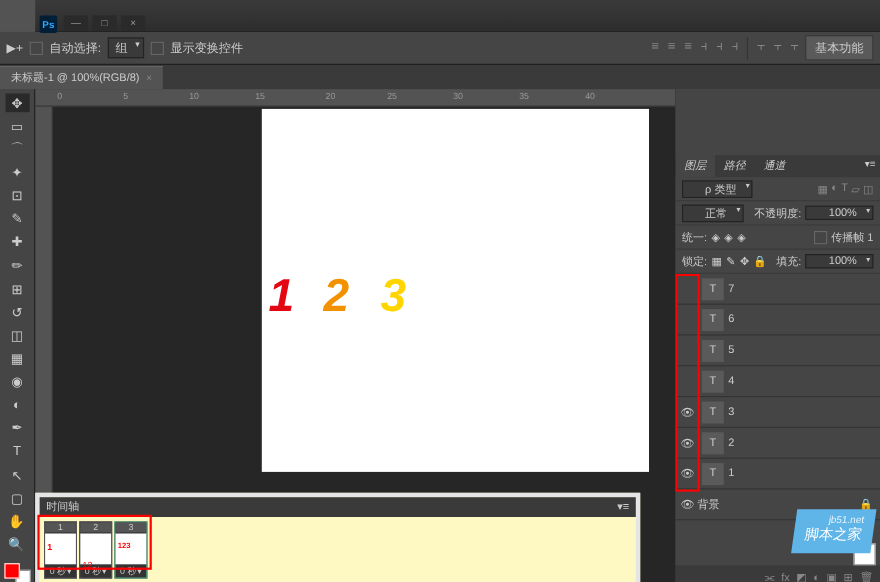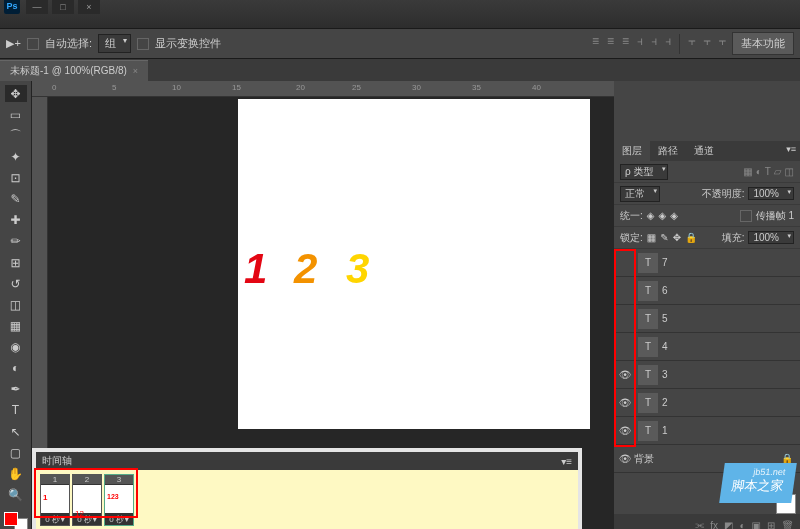--- a/index.html
+++ b/index.html
@@ -1,17 +1,17 @@
 <!DOCTYPE html>
 <html><head>
 <meta charset="utf-8">
 <style>
 * { margin: 0; padding: 0; box-sizing: border-box; font-family: "Microsoft YaHei", Arial, sans-serif; }
 body { width: 800px; height: 529px; background: #535353; overflow: hidden; font-size: 11px; color: #ccc; }
-.titlebar { height: 22px; background: linear-gradient(#3a3a3a,#2d2d2d); display: flex; align-items: flex-end; padding: 14px 4px; border-bottom: 1px solid #1a1a1a; }
+.titlebar { height: 22px; background: linear-gradient(#3a3a3a,#2d2d2d); display: flex; align-items: flex-start; padding: 14px 4px; border-bottom: 1px solid #1a1a1a; margin-left: 32px; }
 .ps-logo { width: 16px; height: 16px; background: #001e36; color:#31a8ff; font-weight:bold; font-size:9px; display:flex;align-items:center;justify-content:center; border-radius:2px; margin-right:6px; }
 .menu { display: flex; gap: 2px; flex: 1; }
 .menu span { padding: 2px 6px; cursor: default; font-size: 11px; }
 .winctl { display:flex; gap:4px; align-items:center; }
 .winctl div { width:22px; height:14px; background:#2a2a2a; display:flex;align-items:center;justify-content:center; font-size:9px; color:#999; }
 .optbar { height: 30px; background: #454545; display:flex; align-items:center; padding:0 6px; gap:6px; border-bottom:1px solid #1a1a1a; font-size:11px; }
 .dd { background:#3a3a3a; border:1px solid #222; padding:1px 14px 1px 6px; position:relative; }
 .dd::after { content:"▾"; position:absolute; right:3px; font-size:8px; }
 .cb { width:12px;height:12px;border:1px solid #666; display:inline-block; vertical-align:middle; }
 .optsep { width:1px; height:20px; background:#333; }
@@ -43,25 +43,25 @@
 .frame { width:30px; background:#333; border:1px solid #555; display:flex; flex-direction:column; align-items:center; font-size:8px; }
 .frame .fn { background:#555; width:100%; text-align:center; }
 .frame .thumb { width:28px; height:28px; background:#fff; margin:1px 0; position:relative; }
 .frame .dur { font-size:8px; display:flex; align-items:center; gap:1px; }
 .frame.sel { border-color:#5a8; }
 .redbox { position:absolute; border:2px solid red; pointer-events:none; }
 .tl-btm { height:18px; display:flex; align-items:center; gap:6px; padding:0 6px; font-size:9px; background:#3a3a3a; }
 .tl-btm span { color:#aaa; }
 .panels { width:186px; background:#454545; display:flex; flex-direction:column; }
 .ptabs { display:flex; height:20px; background:#3a3a3a; font-size:10px; margin-top:60px; }
-.ptab { padding:3px 8px; }
+.ptab { padding:3px 8px;font-style:italic; }
 .ptab.act { background:#454545; }
 .pmenu { margin-left:auto; padding:3px 4px; font-size:9px; }
 .prow { display:flex; align-items:center; height:22px; padding:0 6px; gap:4px; font-size:10px; border-bottom:1px solid #3a3a3a; }
-.prow .dd2 { background:#3a3a3a; border:1px solid #222; padding:0 14px 0 4px; position:relative; font-size:10px; }
+.prow .dd2 { background:#3a3a3a; border:1px solid #222; padding:0 14px 0 20px; position:relative; font-size:10px; }
 .prow .dd2::after { content:"▾"; position:absolute; right:2px; font-size:7px; }
 .propt { display:flex; gap:3px; margin-left:auto; color:#888; font-size:10px; }
 .layerlist { flex:1; overflow:hidden; position:relative; }
 .layer { display:flex; align-items:center; height:28px; border-bottom:1px solid #333; padding-left:2px; font-size:10px; }
 .eye { width:18px; text-align:center; font-size:10px; }
 .lthumb { width:20px; height:20px; background:#5a5a5a; margin:0 4px; display:flex;align-items:center;justify-content:center; font-size:10px; color:#ccc; }
 .lthumb.bg { background:#fff; color:transparent; }
 .layer.bglayer .lname { }
 .pfoot { height:22px; background:#3a3a3a; display:flex; align-items:center; justify-content:flex-end; gap:6px; padding:0 6px; font-size:10px; color:#888; }
 .watermark { position:absolute; right:6px; bottom:26px; background:#5fb4e8; color:#fff; padding:4px 10px 8px; font-size:13px; transform:skewX(-8deg); }

